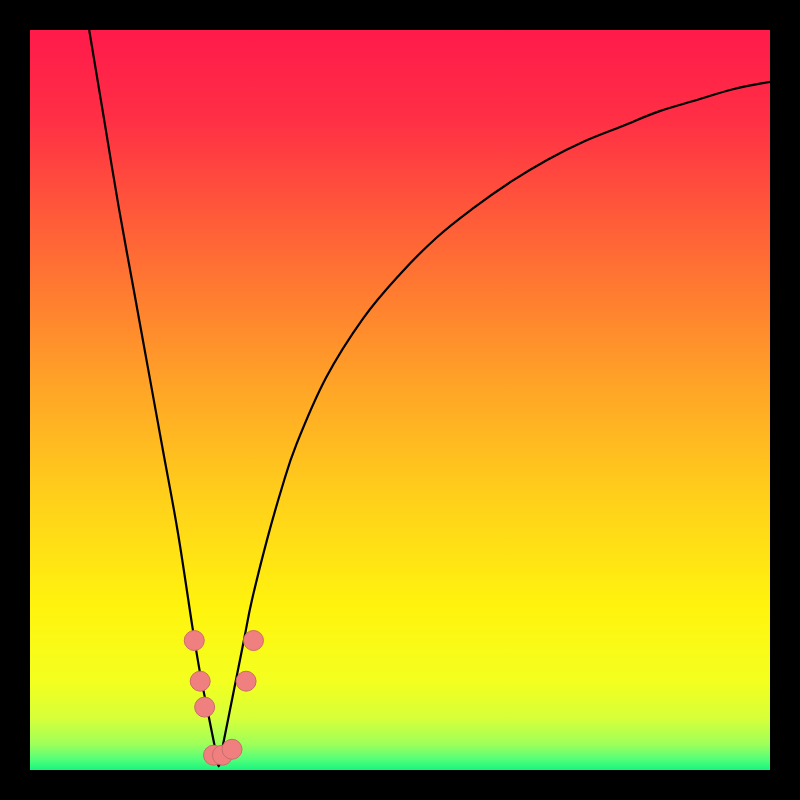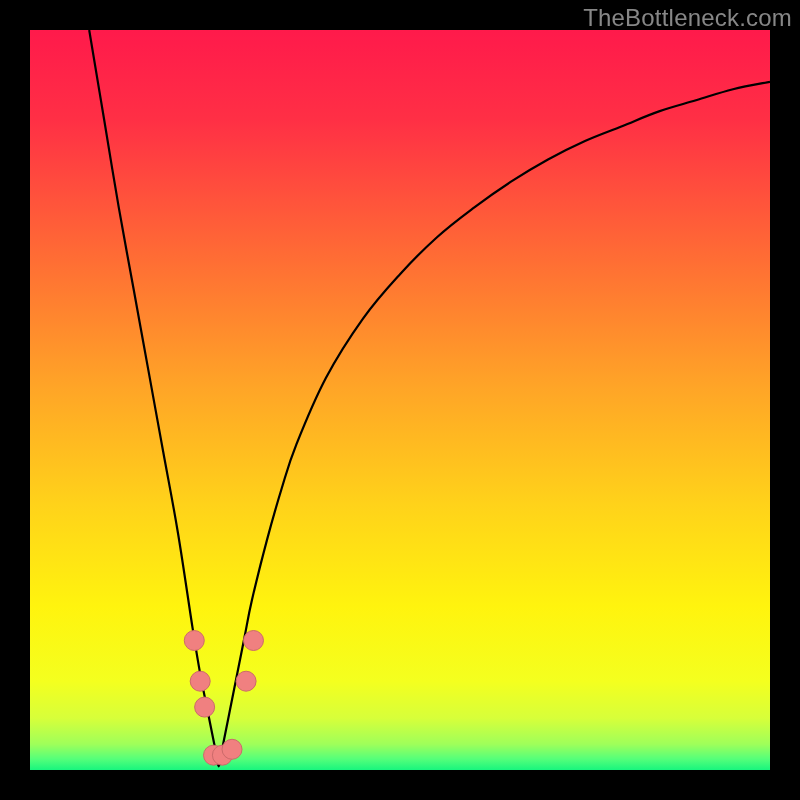--- a/index.html
+++ b/index.html
@@ -40,21 +40,20 @@
     position: absolute;
     left: 0;
     top: 0;
   }
 </style>
 </head>
 <body>
 
 <div class="frame">
 
-  <div class="watermark">TheBottleneck.com</div>
 
   <div class="plot-area">
     <svg id="chart-svg" width="740" height="740" viewBox="0 0 740 740">
       <defs>
         <linearGradient id="bg-grad" x1="0" y1="0" x2="0" y2="1">
             <stop offset="0.00%" stop-color="#ff1a4b"></stop>
             <stop offset="12.00%" stop-color="#ff2f45"></stop>
             <stop offset="30.00%" stop-color="#ff6a35"></stop>
             <stop offset="48.00%" stop-color="#ffa427"></stop>
             <stop offset="64.00%" stop-color="#ffd21a"></stop>

